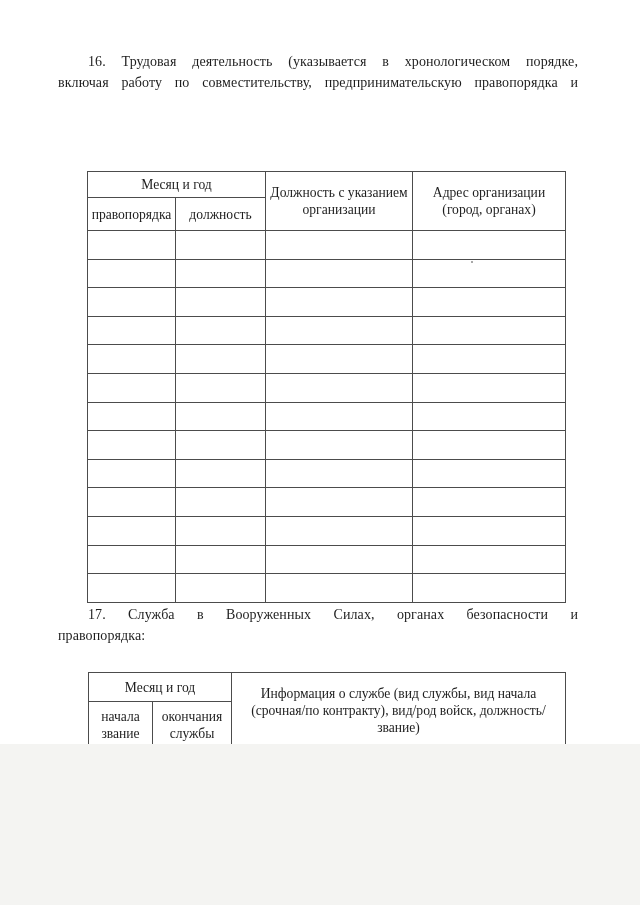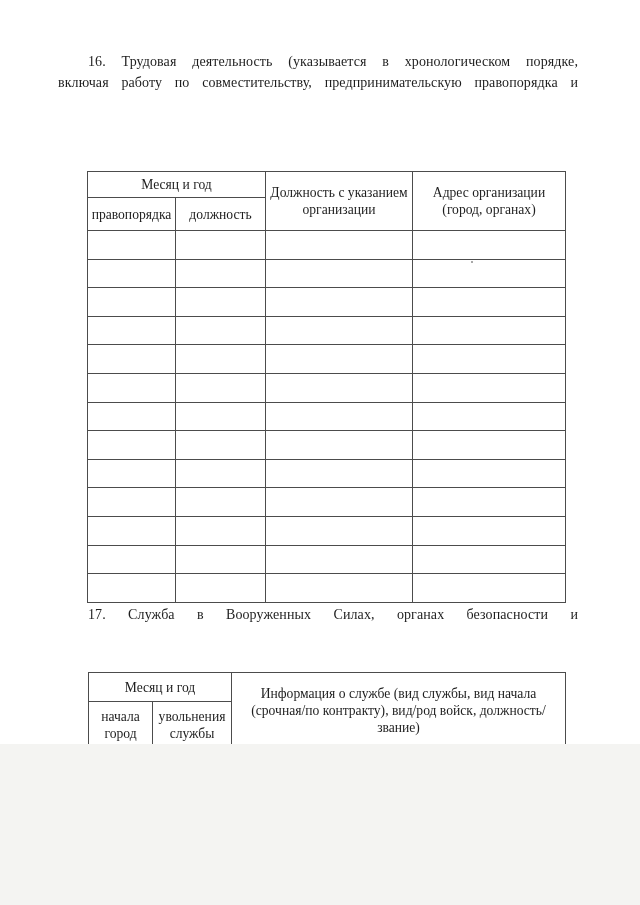--- a/index.html
+++ b/index.html
@@ -201,36 +201,37 @@
         <td></td>
         <td></td>
       </tr>
       </tbody>
   </table>
 
   <div id="scan-speck"></div>
 
   <div class="para" id="para17">
     <div class="p-line first">17. Служба в Вооруженных Силах, органах безопасности и</div>
+    <div class="p-line last">правопорядка:</div>
   </div>
 
   <table id="table17">
     <colgroup>
       <col style="width:64px">
         <col style="width:79px">
         <col style="width:334px">
     </colgroup>
     <thead>
       <tr class="hrow1">
         <th colspan="2">Месяц и год</th>
         <th rowspan="2">Информация о службе (вид службы, вид начала (срочная/по контракту), вид/род войск, должность/звание)</th>
       </tr>
       <tr class="hrow2">
-        <th>начала город</th>
-        <th>увольнения службы</th>
+        <th>начала звание</th>
+        <th>окончания службы</th>
       </tr>
     </thead>
     <tbody>
       <tr>
         <td></td>
         <td></td>
         <td></td>
       </tr>
     <tr>
         <td></td>

